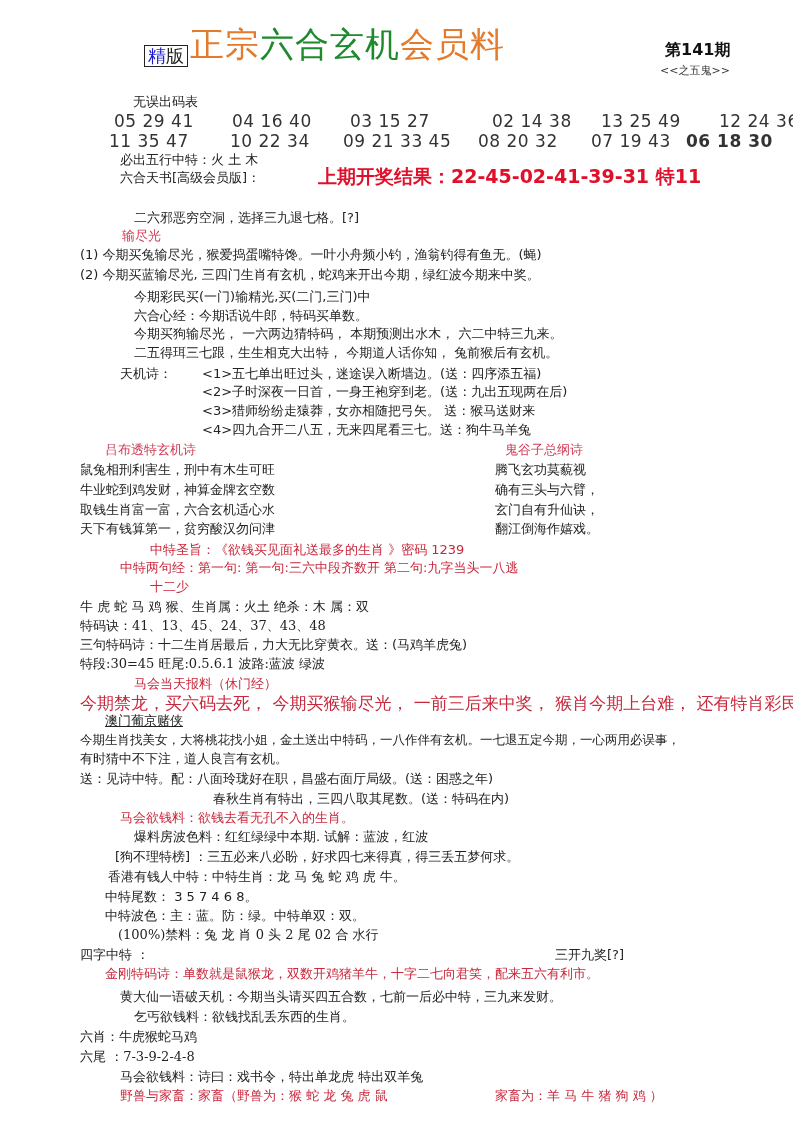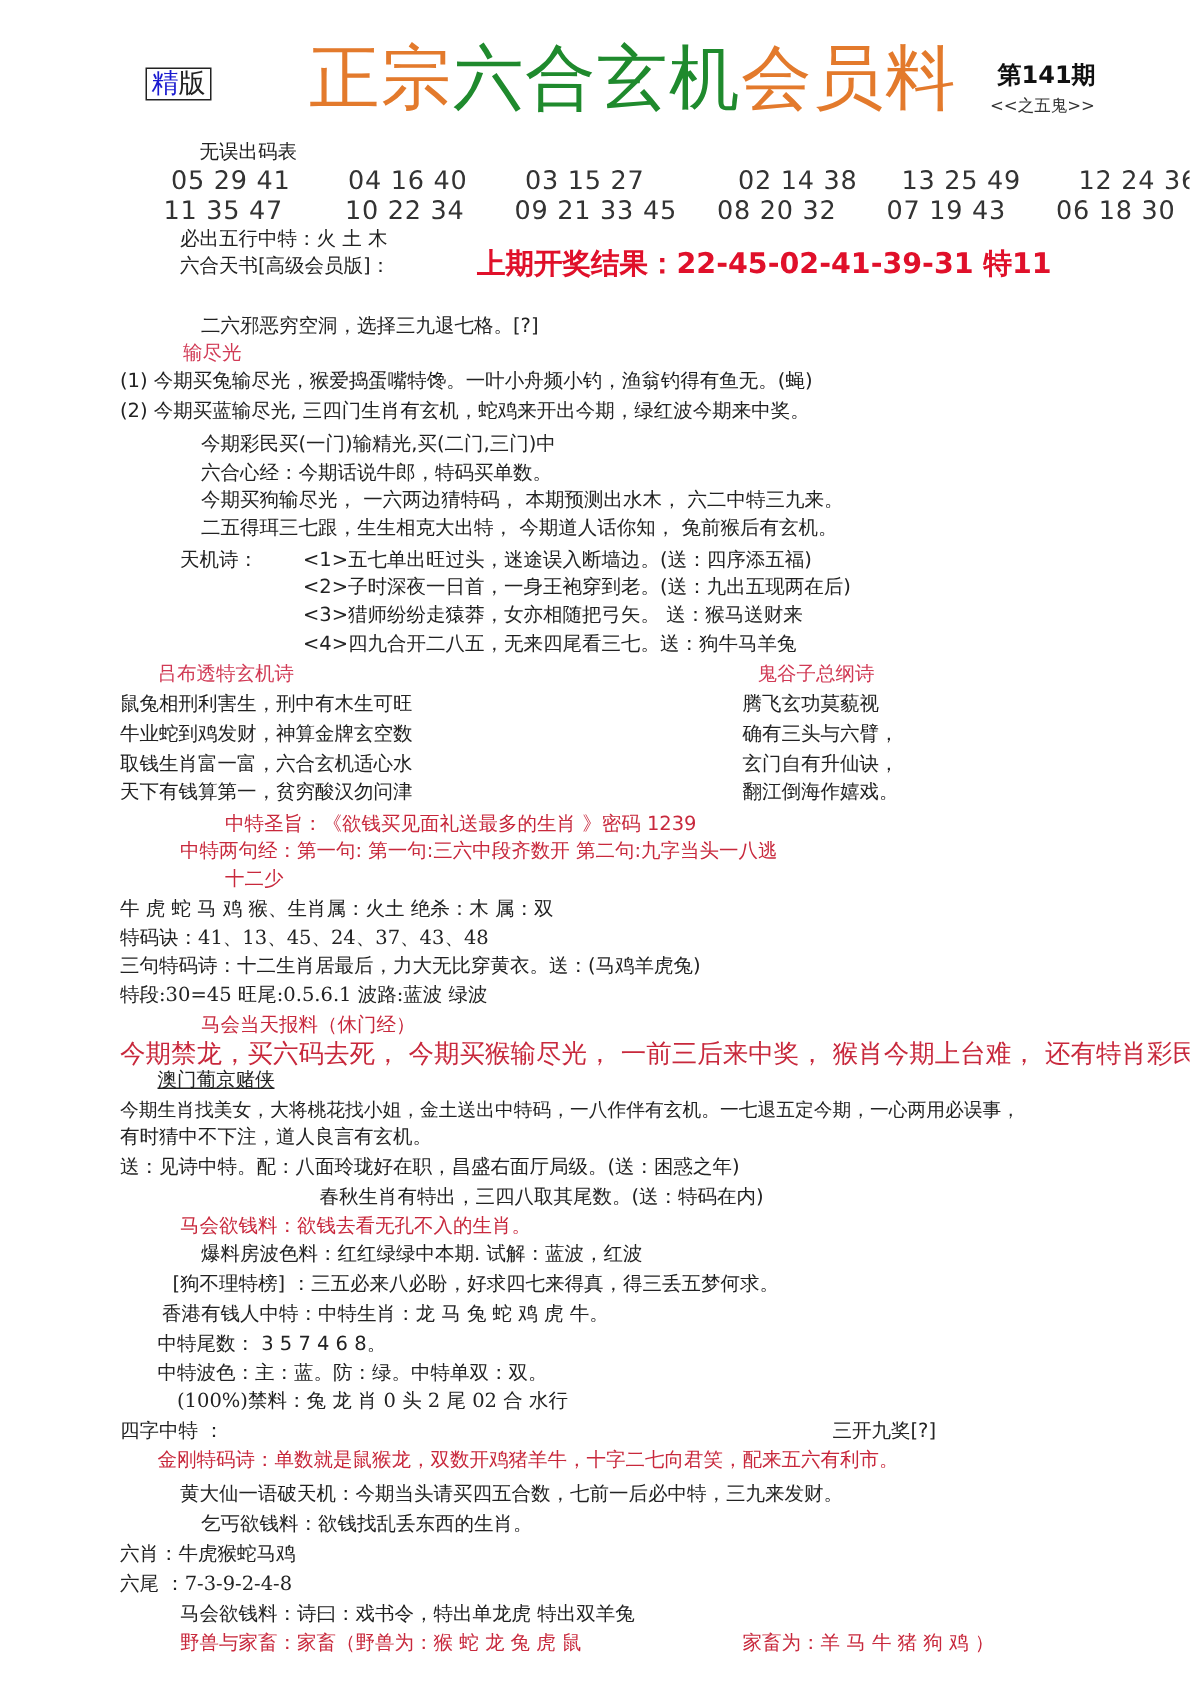--- a/index.html
+++ b/index.html
@@ -2,23 +2,23 @@
 <html><head>
 <meta charset="utf-8">
 <style>
   html, body { margin: 0; padding: 0; background: #ffffff; }
   body { width: 793px; height: 1122px; position: relative; overflow: hidden;
          font-family: "DejaVu Sans", "Liberation Sans", sans-serif; color: #222; font-size: 13px; }
   .abs { position: absolute; white-space: nowrap; line-height: 1; }
   .red { color: #c8283c; }
   .pink { color: #d13a55; }
   .serif { font-family: "DejaVu Serif", "Liberation Serif", serif; }
-  .badge { border: 1px solid #222; padding: 1px 3px; font-size: 18px; color: #222; background: #fff; }
+  .badge { border: 1px solid #222; padding: 1px 3px; font-size: 18px; color: #222; background: #fff; margin-left: 47px; }
   .badge .b1 { color: #1a1ad0; }
-  .title { font-family: Liberation Serif, serif; font-size: 47px; letter-spacing: 1px; margin-left: 16px; }
+  .title { font-family: Liberation Mono, monospace; font-size: 34px; letter-spacing: 1px; }
   .issue { font-size: 16px; font-weight: bold; color: #111; }
   .sub { font-size: 11px; color: #333; }
   .nums { font-size: 17px; color: #333; letter-spacing: 0.5px; }
   .big-red { color: #e0102a; font-size: 19px; font-weight: bold; }
 </style>
 </head>
 <body>
 
 <div class="abs badge" style="left:97px;top:45px;">
   <span class="b1">精</span><span>版</span>
@@ -34,21 +34,21 @@
 <div class="abs nums" style="left:232px;top:113px;">04  16  40</div>
 <div class="abs nums" style="left:350px;top:113px;">03  15  27</div>
 <div class="abs nums" style="left:492px;top:113px;">02  14  38</div>
 <div class="abs nums" style="left:601px;top:113px;">13  25  49</div>
 <div class="abs nums" style="left:719px;top:113px;">12    24  36</div>
 <div class="abs nums" style="left:109px;top:133px;">11    35  47</div>
 <div class="abs nums" style="left:230px;top:133px;">10  22  34</div>
 <div class="abs nums" style="left:343px;top:133px;">09  21  33  45</div>
 <div class="abs nums" style="left:478px;top:133px;">08  20  32</div>
 <div class="abs nums" style="left:591px;top:133px;">07  19  43</div>
-<div class="abs nums" style="left:704px;top:133px;">06  18  30</div>
+<div class="abs nums" style="left:686px;top:133px;font-weight:bold;">06  18  30</div>
 
 <div class="abs" style="left:120px;top:153px;">必出五行中特：火  土  木</div>
 <div class="abs" style="left:120px;top:171px;">六合天书[高级会员版]：</div>
 <div class="abs big-red" style="left:318px;top:167px;">上期开奖结果：22-45-02-41-39-31  特11</div>
 
 <div class="abs" style="left:134px;top:211px;">二六邪恶穷空洞，选择三九退七格。[?]</div>
 <div class="abs pink" style="left:122px;top:229px;">输尽光</div>
 <div class="abs" style="left:80px;top:248px;">(1)  今期买兔输尽光，猴爱捣蛋嘴特馋。一叶小舟频小钓，渔翁钓得有鱼无。(蝇)</div>
 <div class="abs" style="left:80px;top:268px;">(2)  今期买蓝输尽光, 三四门生肖有玄机，蛇鸡来开出今期，绿红波今期来中奖。</div>
 <div class="abs" style="left:134px;top:290px;">今期彩民买(一门)输精光,买(二门,三门)中</div>

